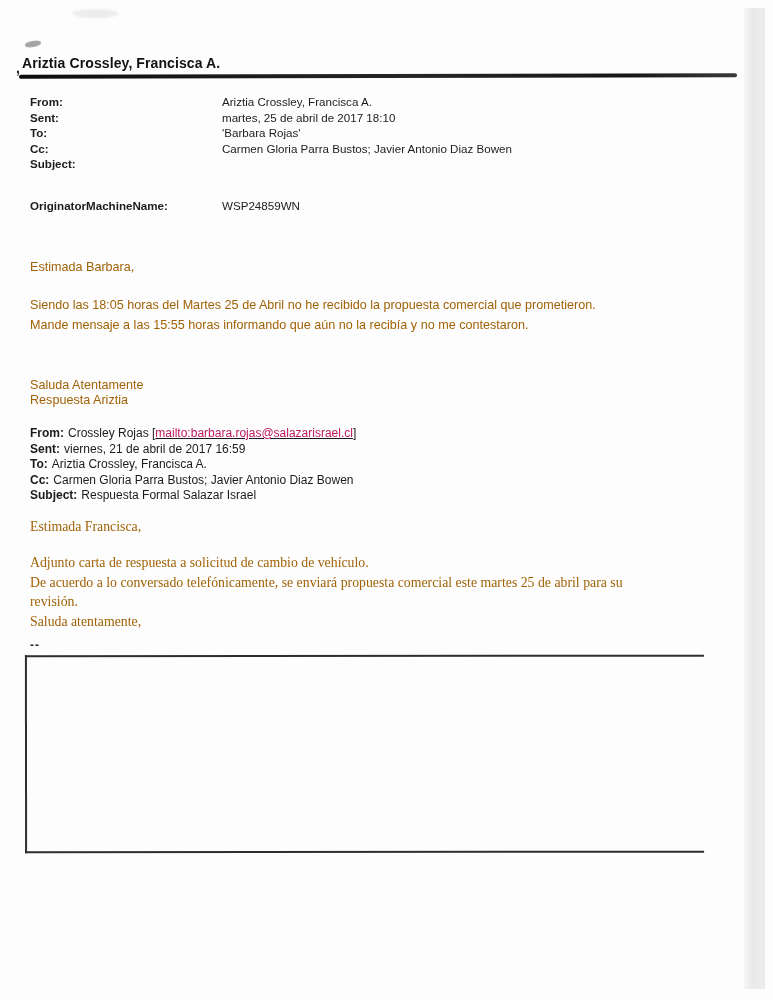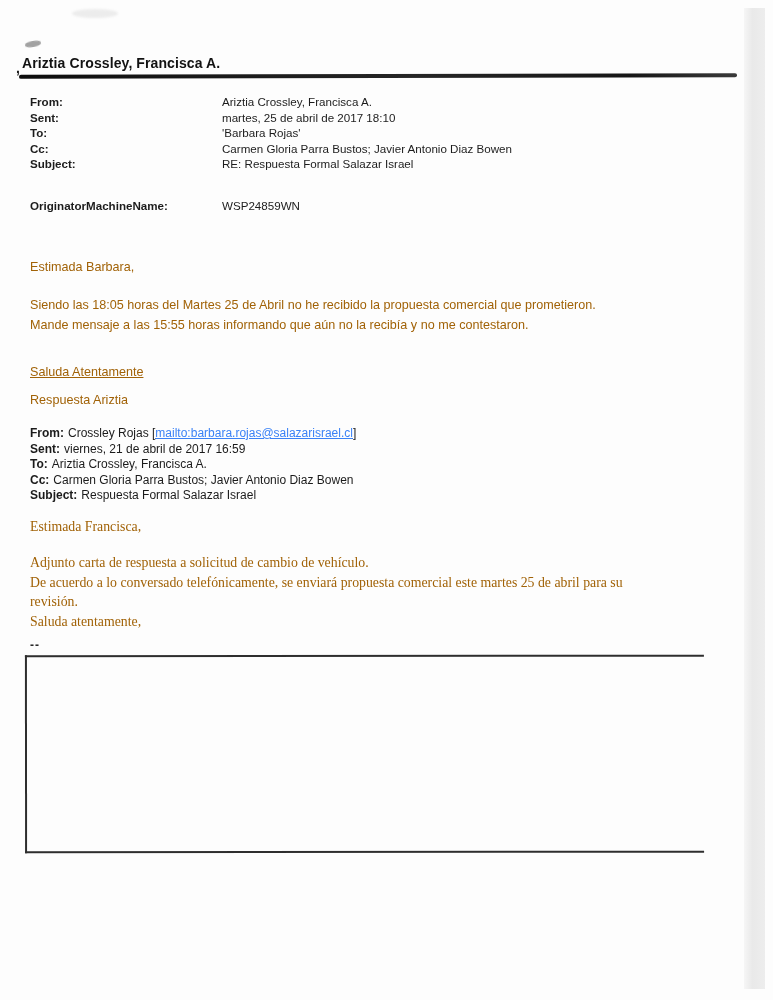--- a/index.html
+++ b/index.html
@@ -49,28 +49,28 @@
   .fields.primary { top:94px; }
   .fields.meta    { top:198px; }
   .frow { display:flex; }
   .flabel { width:192px; font-weight:bold; flex:0 0 auto; }
   .fvalue { flex:1 1 auto; }
 
   
   .para { position:absolute; left:30px; font-size:12.6px; line-height:20px; color:#a16207; }
   .p-greeting  { top:257px; }
   .p-main      { top:295px; }
-  .p-closing   { top:362px;text-decoration:underline; }
+  .p-closing   { top:375px; }
   .p-signature { top:390px; }
 
   
   .qhdr { position:absolute; top:426px; left:30px; font-size:12px; line-height:15.5px; color:#1b1b1b; }
   .qlabel { font-weight:bold; margin-right:4px; }
   .qlink-wrap { text-decoration:underline; }
-  .qlink { color:#3b82f6; text-decoration:underline; cursor:pointer; }
+  .qlink { color:#be185d; cursor:pointer; }
 
   
   .qbody { position:absolute; left:30px; font-family:"Liberation Serif", serif; font-size:13.8px; color:#a16207; }
   .q-greeting { top:519px; }
   .q-par { top:553px; line-height:19.5px; }
 
   .sig-delim {
     position:absolute; top:638px; left:30px;
     font-size:12px; font-weight:bold; color:#2a2a2a; letter-spacing:1px;
   }
@@ -110,21 +110,20 @@
     <div class="frow">
       <span class="flabel">To:</span>
       <span class="fvalue">'Barbara Rojas'</span>
     </div>
     <div class="frow">
       <span class="flabel">Cc:</span>
       <span class="fvalue">Carmen Gloria Parra Bustos; Javier Antonio Diaz Bowen</span>
     </div>
     <div class="frow">
       <span class="flabel">Subject:</span>
-      <span class="fvalue">RE: Respuesta Formal Salazar Israel</span>
     </div>
   </div>
 
   <div class="fields meta">
     <div class="frow">
       <span class="flabel">OriginatorMachineName:</span>
       <span class="fvalue">WSP24859WN</span>
     </div>
   </div>
 

